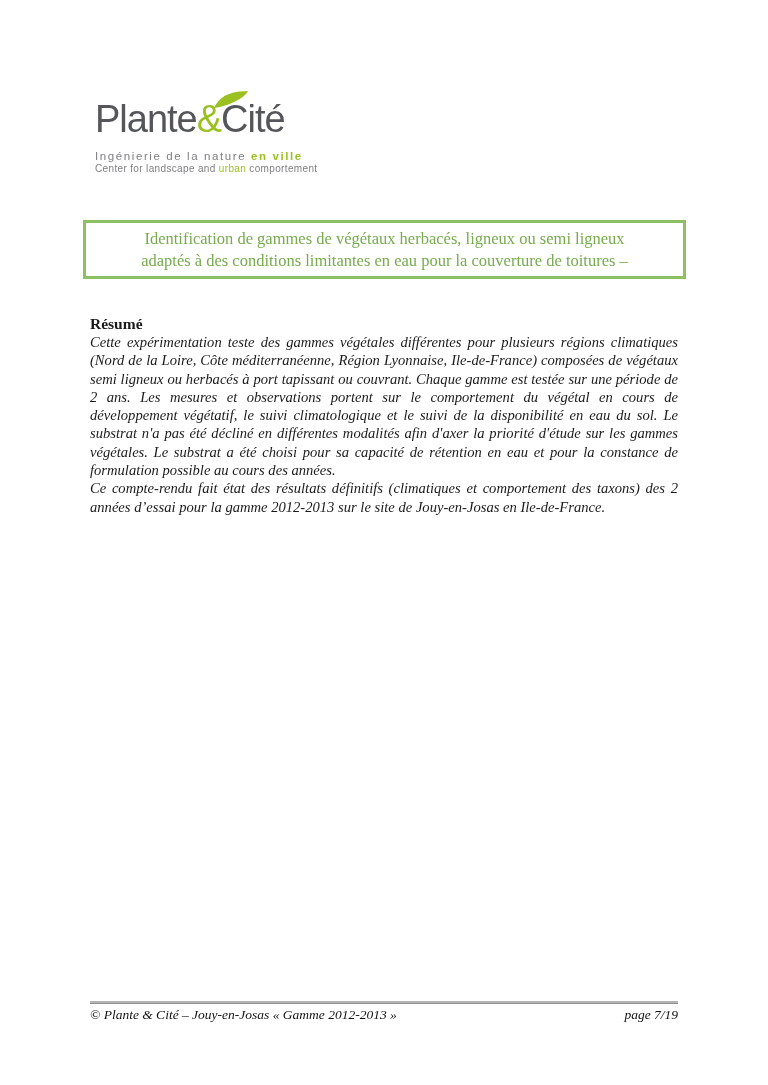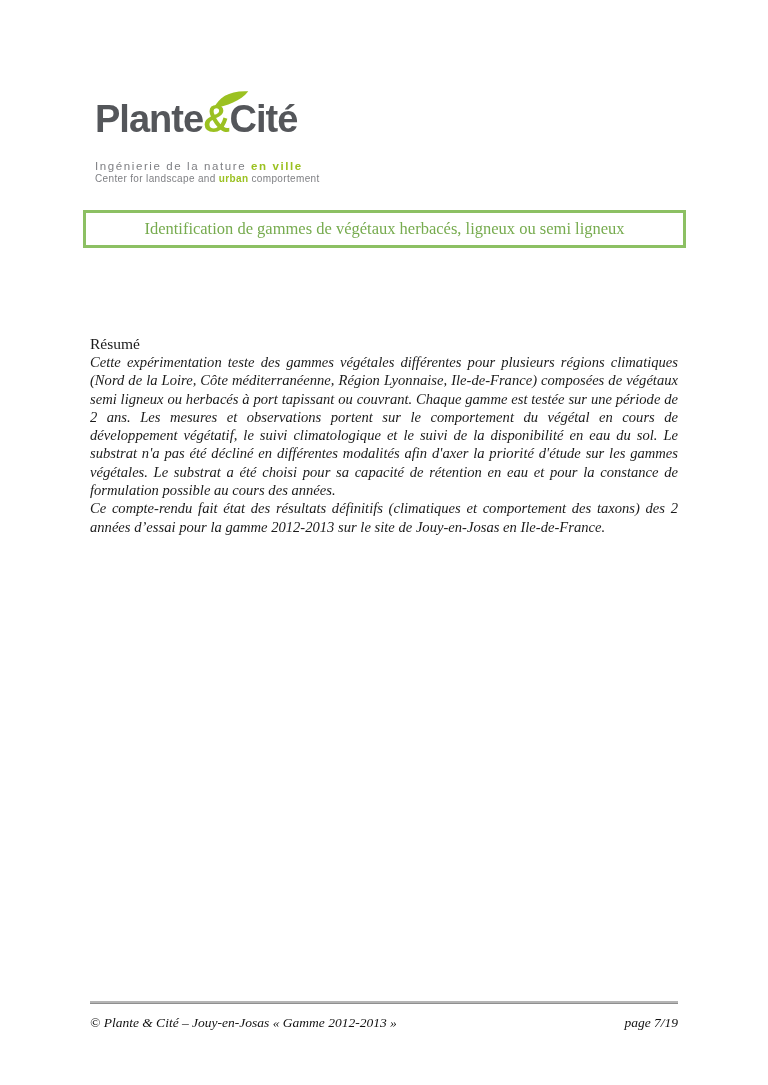--- a/index.html
+++ b/index.html
@@ -10,21 +10,21 @@
     font-family: "Liberation Serif", serif;
     color: #1a1a1a;
     overflow: hidden;
   }
 
   
   .logo { position: absolute; left: 95px; top: 86px; width: 232px; }
   .brand {
     position: relative;
     font-family: "Liberation Sans", sans-serif;
-    font-weight: bold;
+    font-weight: normal;
     font-size: 38px;
     line-height: 42px;
     letter-spacing: -1px;
     color: #54565a;
     margin-top: 12px;
     white-space: nowrap;
   }
   .brand .amp { color: #9bc121; }
   .leaf {
     position: absolute;
@@ -32,73 +32,72 @@
     top: -9px;
     width: 38px;
     height: 20px;
   }
   .tagline-fr {
     font-family: "Liberation Sans", sans-serif;
     font-size: 11.5px;
     line-height: 13px;
     letter-spacing: 1.6px;
     color: #7e7f83;
-    margin-top: 20px;
+    margin-top: 10px;
     white-space: nowrap;
   }
   .tagline-fr .green { color: #9bc121; font-weight: bold; }
   .tagline-en {
     font-family: "Liberation Sans", sans-serif;
     font-size: 10px;
     line-height: 12px;
     letter-spacing: 0.35px;
     color: #7e7f83;
     white-space: nowrap;
   }
-  .tagline-en .green { color: #9bc121; font-weight: bold; }
+  .tagline-en .green { color: #9bc121; font-weight: normal; }
 
   
   .title-box {
     position: absolute;
     left: 83px;
-    top: 210px;
+    top: 220px;
     width: 603px;
     border: 3px solid #8cc063;
     padding: 5px 10px;
     text-align: center;
     color: #76ab4e;
     font-size: 16.5px;
     line-height: 21.5px;
   }
   .title-box .bold-line { font-weight: bold; }
 
   
   .resume { position: absolute; left: 90px; top: 314px; width: 588px; }
   .resume-heading {
     font-size: 15.5px;
-    font-weight: normal;
+    font-weight: bold;
     line-height: 19px;
-    margin-top: 20px;
   }
   .resume p {
     font-size: 14.6px;
     line-height: 18.3px;
     text-align: justify;
     font-style: italic;
   }
 
   
   .footer { position: absolute; left: 90px; top: 1001px; width: 588px; }
   .footer-rule {
     height: 1px;
     border-top: 2px solid #b4b4b4;
     border-bottom: 1px solid #8f8f8f;
   }
   .footer-row {
-    margin-top: 10px;
+    margin-top: 2px;
     display: flex;
     justify-content: space-between;
     font-style: italic;
     font-size: 13.5px;
     line-height: 17px;
     color: #111111;
   }
 </style>
 </head>
 <body>
@@ -116,20 +115,21 @@
   </div>
   <div class="tagline-en">
     <span>Center for landscape and</span>
     <span class="green">urban</span>
     <span>comportement</span>
   </div>
 </div>
 
 <div class="title-box">
   <div>Identification de gammes de végétaux herbacés, ligneux ou semi ligneux</div>
+  <div>adaptés à des conditions limitantes en eau pour la couverture de toitures –</div>
 </div>
 
 <div class="resume">
   <div class="resume-heading">Résumé</div>
   <p>Cette expérimentation teste des gammes végétales différentes pour plusieurs régions climatiques (Nord de la Loire, Côte méditerranéenne, Région Lyonnaise, Ile-de-France) composées de végétaux semi ligneux ou herbacés à port tapissant ou couvrant. Chaque gamme est testée sur une période de 2 ans. Les mesures et observations portent sur le comportement du végétal en cours de développement végétatif, le suivi climatologique et le suivi de la disponibilité en eau du sol. Le substrat n'a pas été décliné en différentes modalités afin d'axer la priorité d'étude sur les gammes végétales. Le substrat a été choisi pour sa capacité de rétention en eau et pour la constance de formulation possible au cours des années.</p>
   <p>Ce compte-rendu fait état des résultats définitifs (climatiques et comportement des taxons) des 2 années d’essai pour la gamme 2012-2013 sur le site de Jouy-en-Josas en Ile-de-France.</p>
 </div>
 
 <div class="footer">
   <div class="footer-rule"></div>

